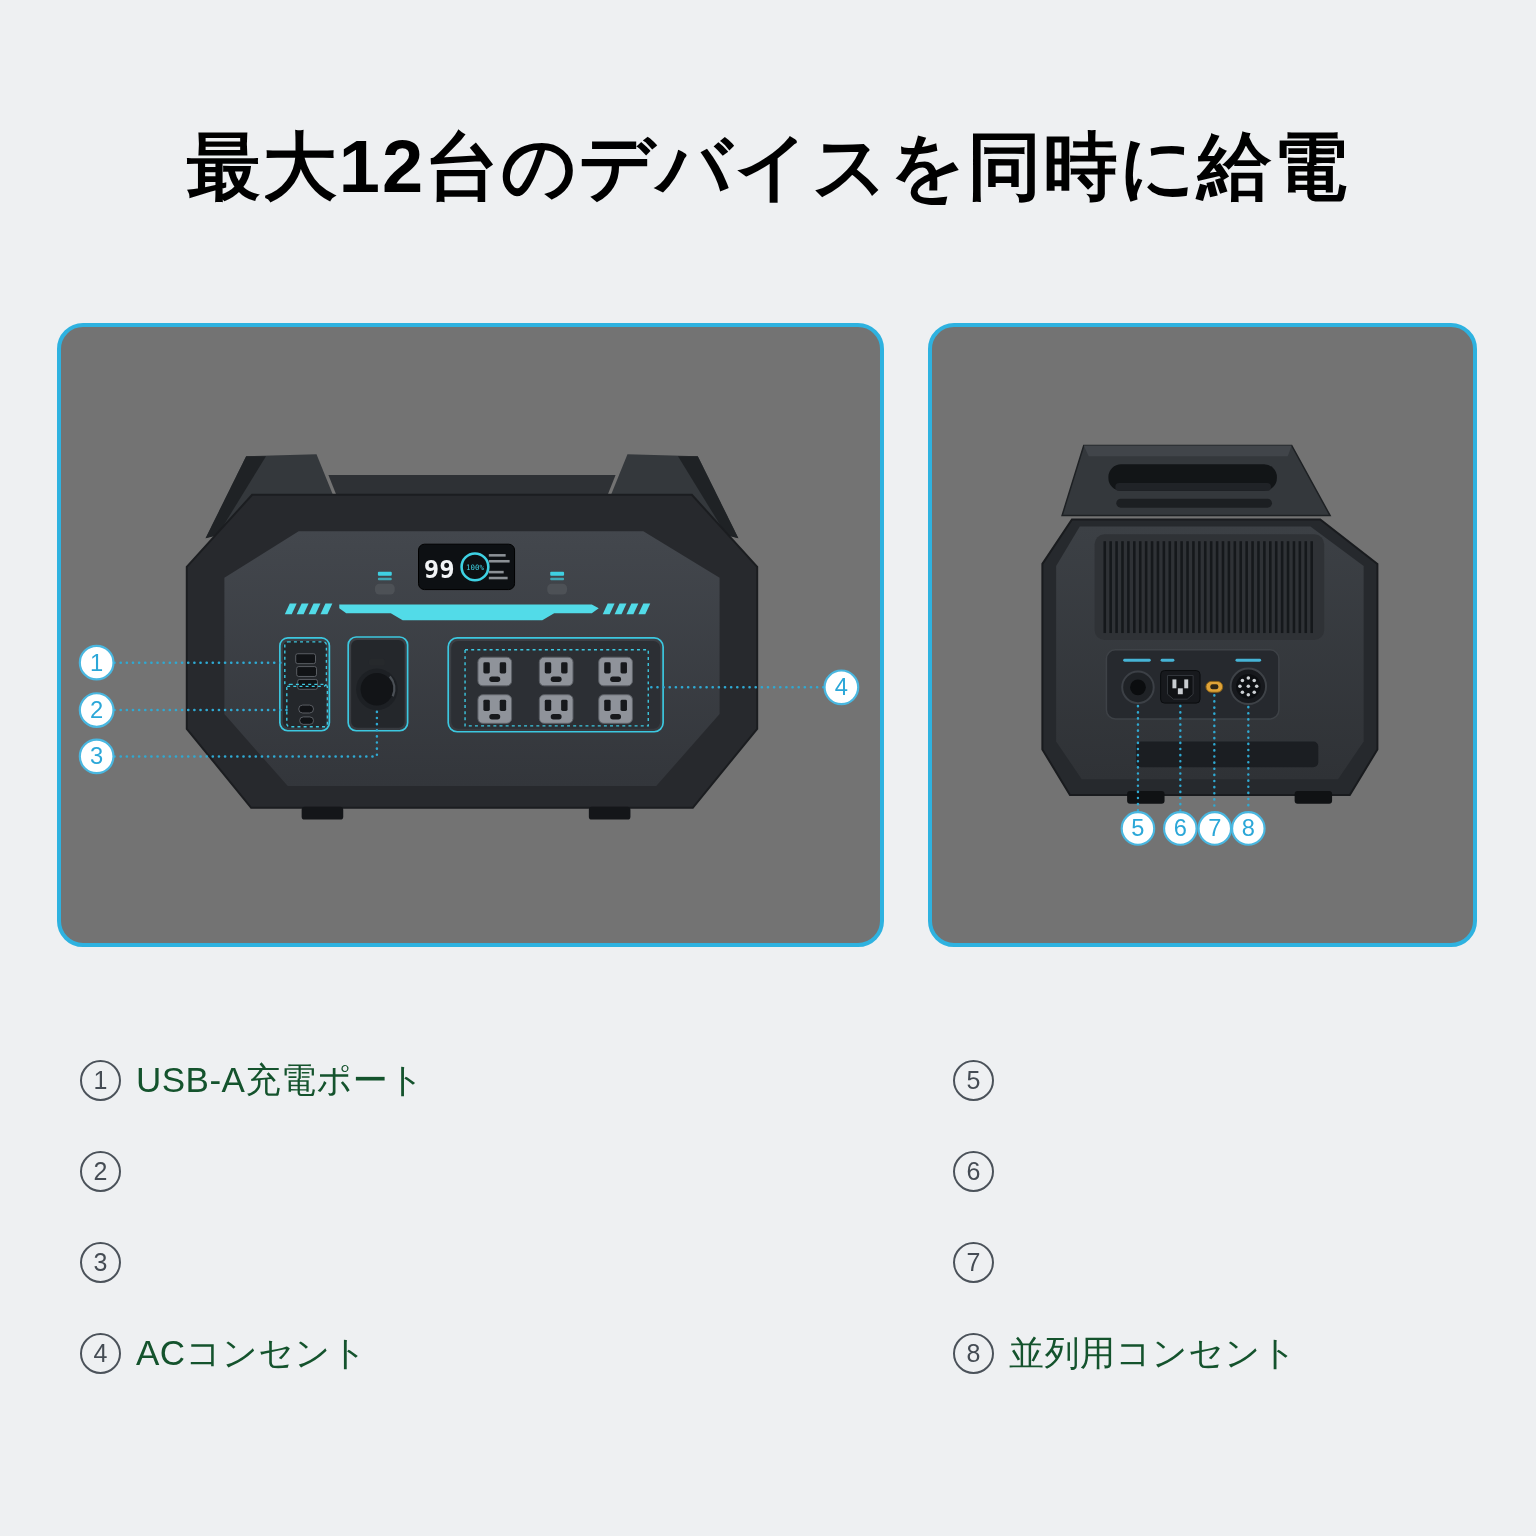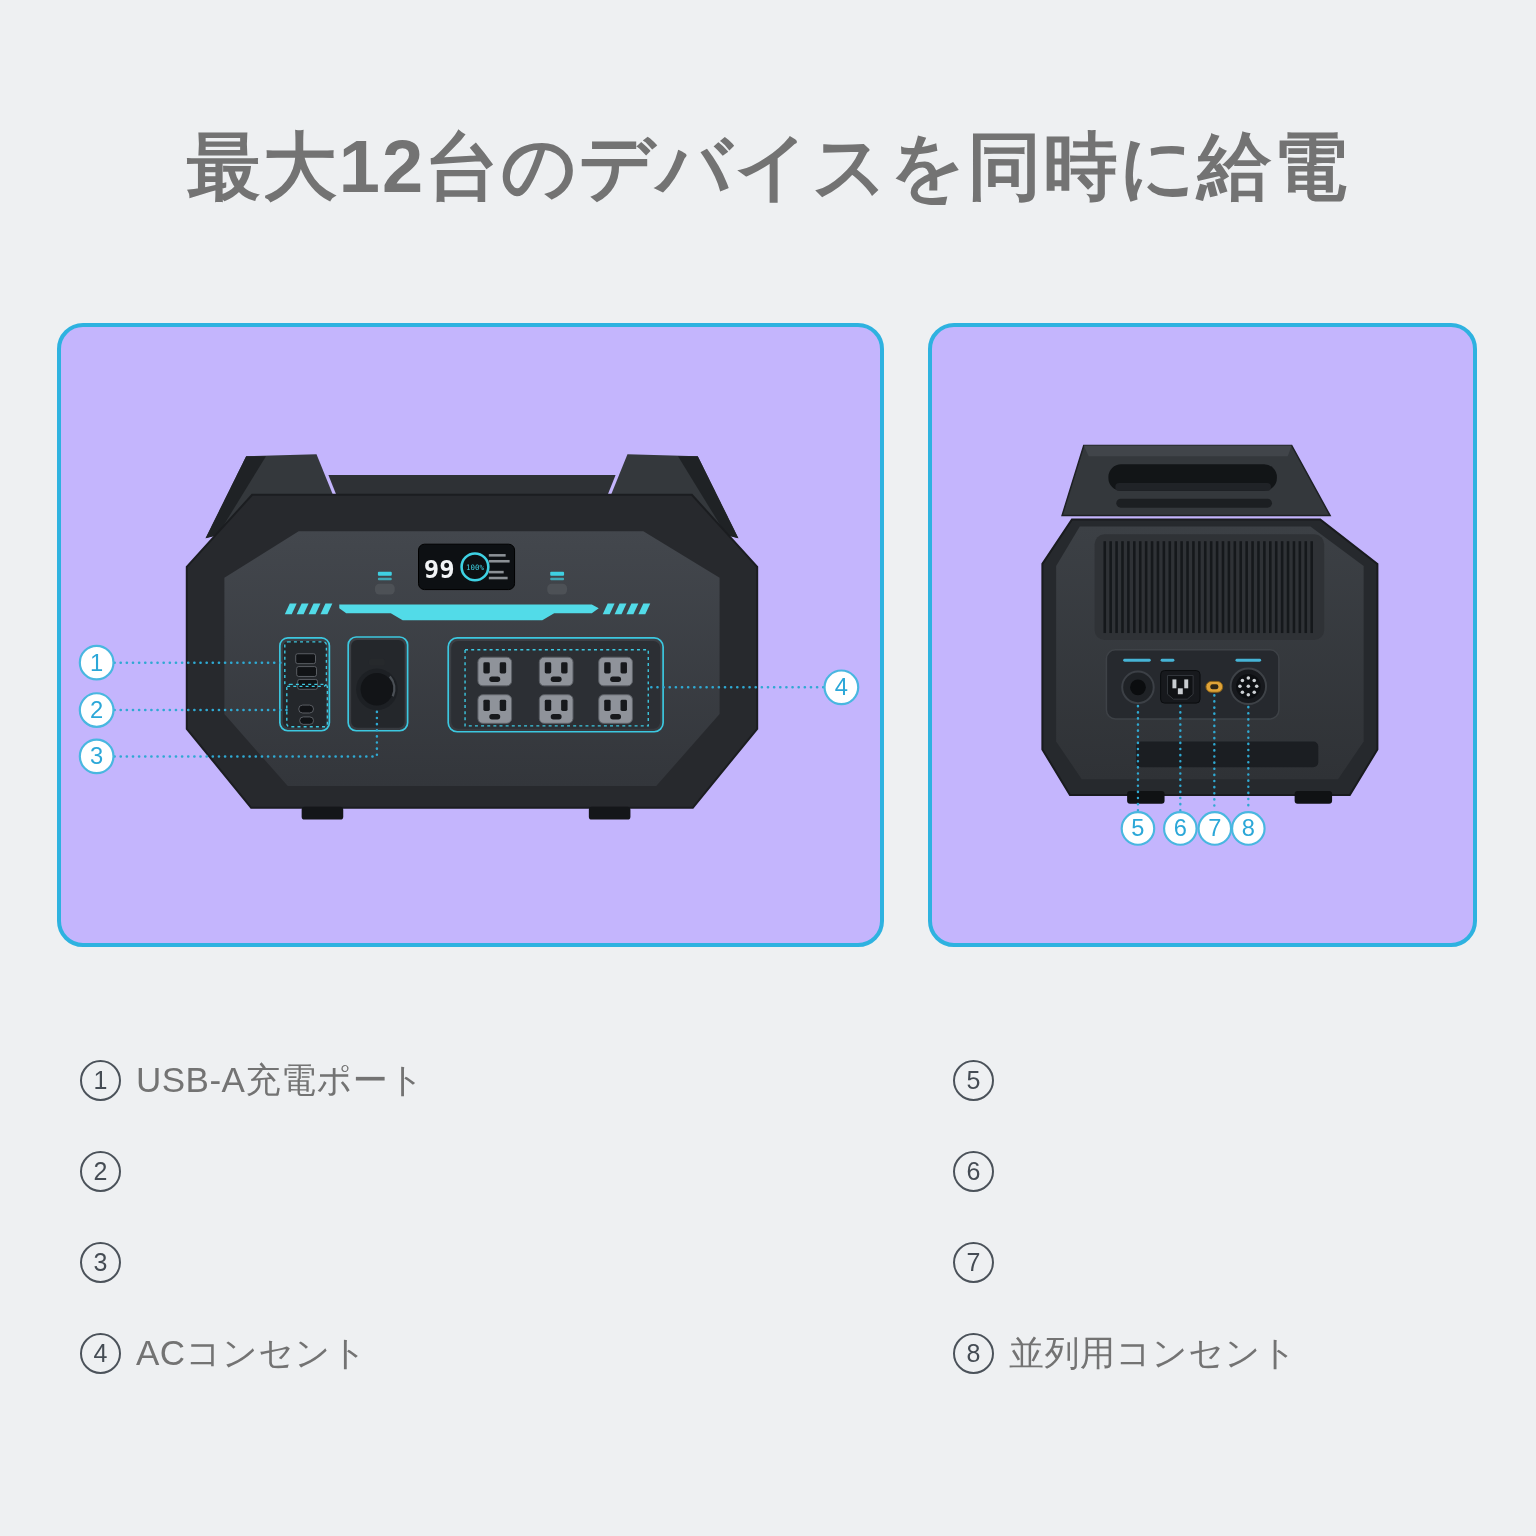--- a/index.html
+++ b/index.html
@@ -1,32 +1,32 @@
 <!DOCTYPE html>
 <html><head>
 <meta charset="utf-8">
 <style>
   html,body{margin:0;padding:0;background:#eef0f2;}
   .page{position:relative;width:1536px;height:1536px;background:#eef0f2;overflow:hidden;
         font-family:"Liberation Sans","DejaVu Sans",sans-serif;}
   .title{position:absolute;left:0;right:0;top:118px;margin:0;text-align:center;
-         font-size:74px;font-weight:700;color:#737373;letter-spacing:2px;}
-  .panel{position:absolute;top:323px;height:624px;background:#c4b5fd;border:4px solid #2eb2e0;
+         font-size:74px;font-weight:700;color:#000000;letter-spacing:2px;}
+  .panel{position:absolute;top:323px;height:624px;background:#737373;border:4px solid #2eb2e0;
          border-radius:26px;box-sizing:border-box;}
   .panel-front{left:57px;width:827px;}
   .panel-back{left:928px;width:549px;}
   .panel svg{position:absolute;left:0;top:0;width:100%;height:100%;}
   .legend{position:absolute;top:1046px;display:flex;flex-direction:column;gap:22px;}
   .legend-left{left:80px;}
   .legend-right{left:953px;}
   .legend-item{display:flex;align-items:center;gap:15px;height:69px;}
   .num-circle{width:41px;height:41px;border:2.5px solid #4b525a;border-radius:50%;
               display:flex;align-items:center;justify-content:center;flex:0 0 auto;
               font-size:25px;color:#454c54;box-sizing:border-box;font-weight:500;}
-  .legend-label{font-size:35px;color:#737373;font-weight:500;letter-spacing:.5px;white-space:nowrap;}
+  .legend-label{font-size:35px;color:#14532d;font-weight:500;letter-spacing:.5px;white-space:nowrap;}
   .leader{stroke:#2fa9d2;stroke-width:2.5;fill:none;stroke-dasharray:.2 6;stroke-linecap:round;}
   .co-circle{fill:#ffffff;stroke:#49b7e0;stroke-width:2.2;}
   .co-num{fill:#2ba7d8;font-size:24px;text-anchor:middle;font-family:"Liberation Sans","DejaVu Sans",sans-serif;}
   .cyanbox{fill:none;stroke:#3cc8e0;stroke-width:1.7;}
   .dashbox{fill:none;stroke:#3cc8e0;stroke-width:1.4;stroke-dasharray:3 3.2;}
 </style>
 </head>
 <body>
 
 <div class="page">

